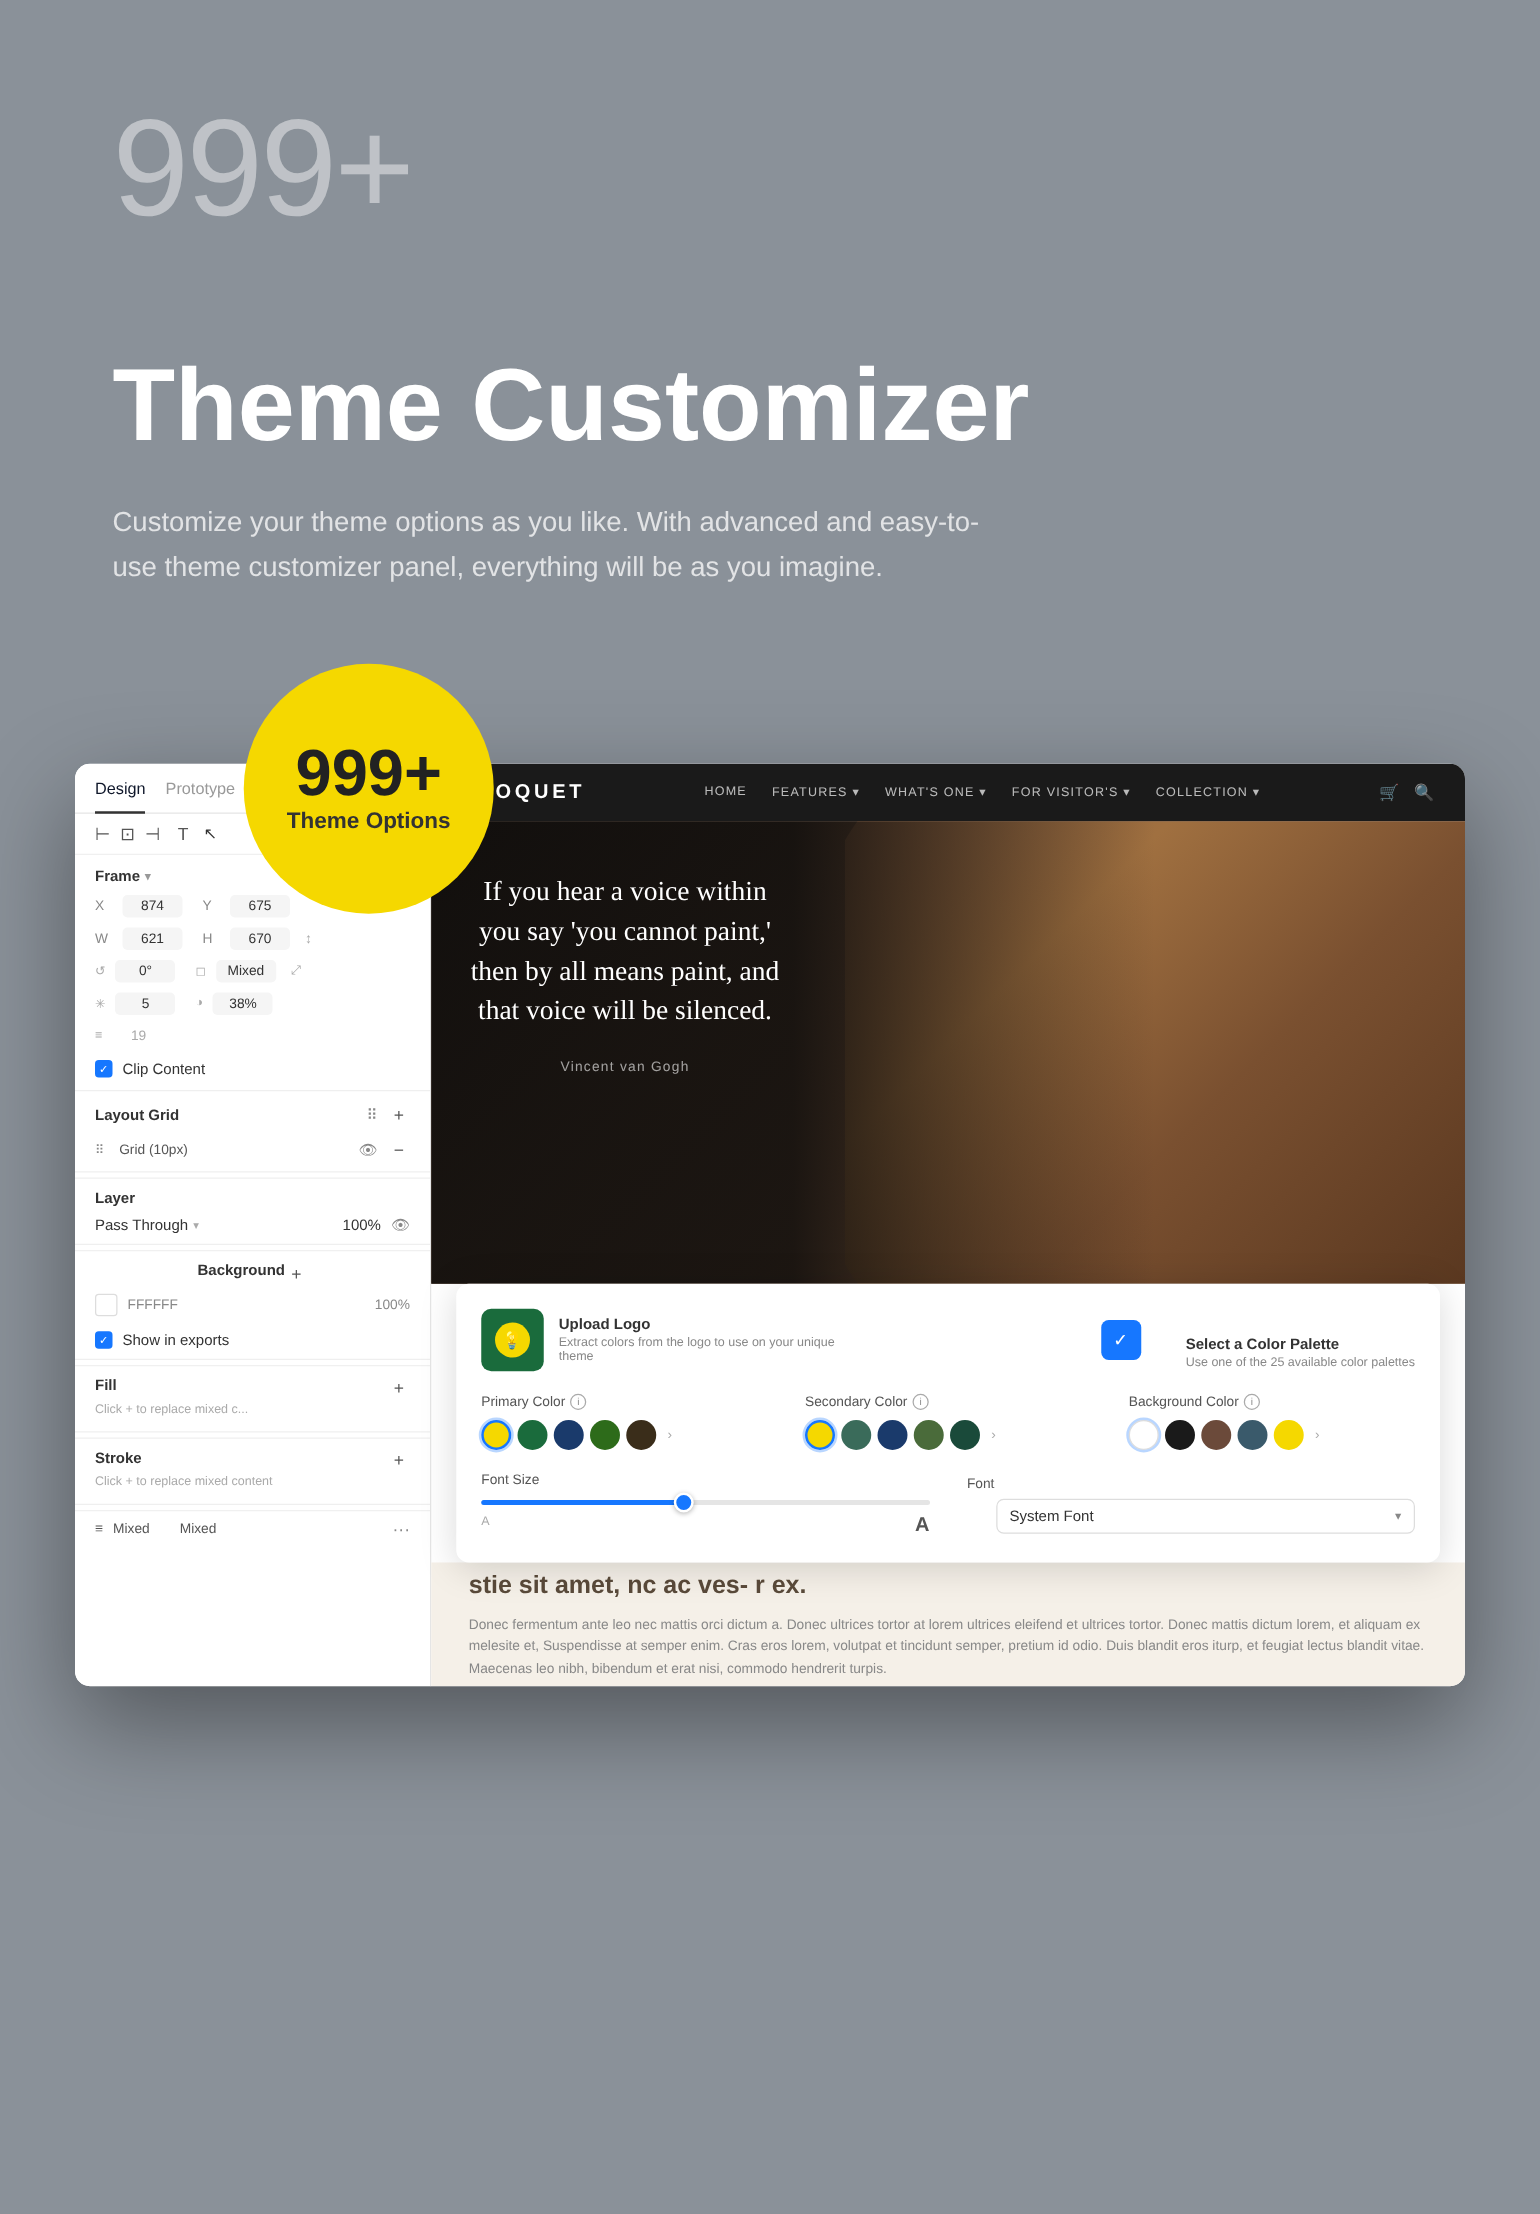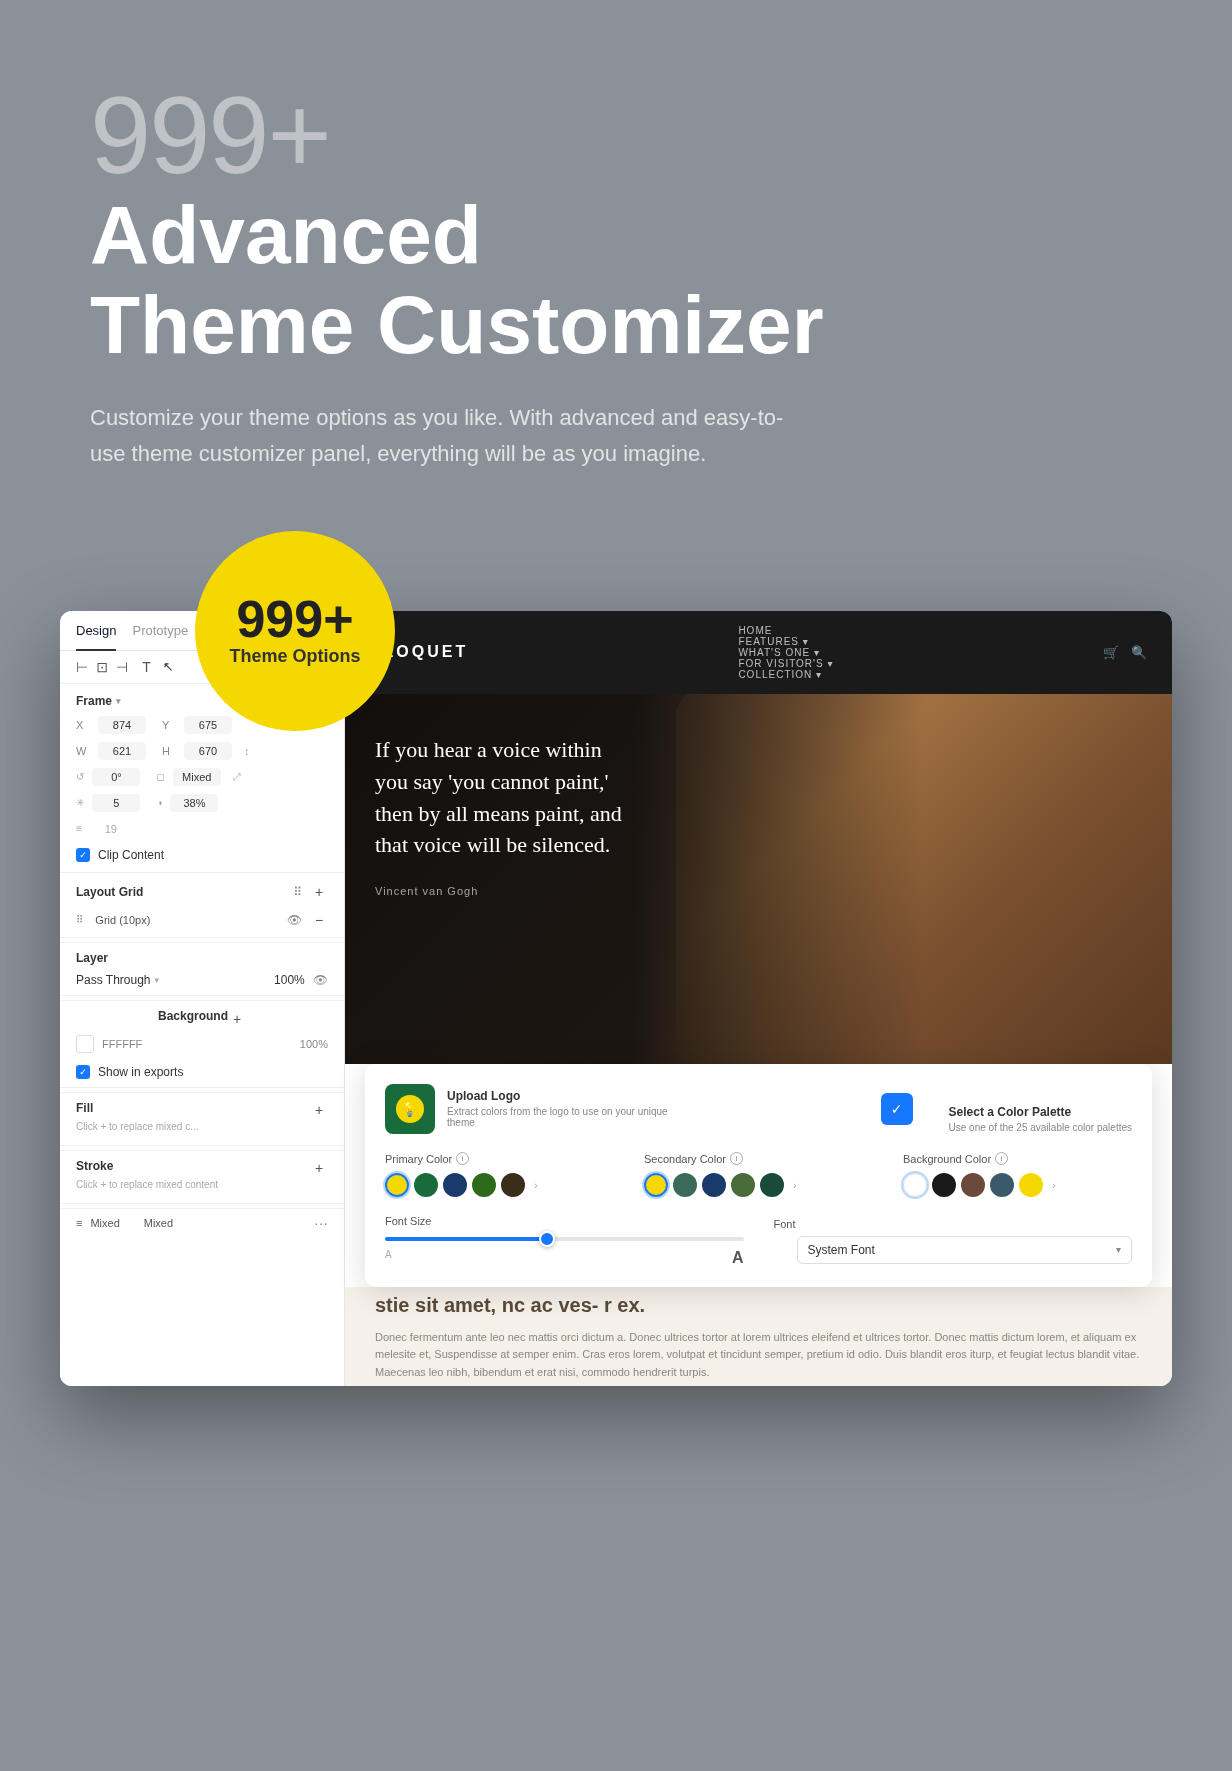--- a/index.html
+++ b/index.html
@@ -344,41 +344,42 @@
       justify-content: space-between;
     }
     .site-logo {
       font-size: 16px;
       font-weight: 600;
       color: #fff;
       letter-spacing: 3px;
     }
     .site-nav-links {
       display: flex;
-      flex-direction: column;
+      gap: 20px;
     }
     .nav-link {
       font-size: 10px;
       color: rgba(255,255,255,0.7);
       text-transform: uppercase;
       letter-spacing: 1px;
     }
     .nav-icons {
       display: flex;
       gap: 12px;
       color: rgba(255,255,255,0.7);
       font-size: 13px;
     }
 
     
     .site-hero {
       background: linear-gradient(to right, rgba(20,20,20,0.9) 40%, rgba(60,40,20,0.3) 100%);
       position: relative;
       height: 370px;
       overflow: hidden;
+      text-align: center;
     }
     .hero-bg-img {
       position: absolute;
       top: 0; right: 0; bottom: 0; left: 0;
       background: linear-gradient(135deg, #3d2b1f 0%, #6b4c35 30%, #8b6040 60%, #7a5535 100%);
     }
     .hero-overlay {
       position: absolute;
       top: 0; left: 0; right: 0; bottom: 0;
       background: linear-gradient(to right, rgba(10,10,10,0.85) 35%, transparent 70%);
@@ -672,21 +673,21 @@
       color: #555;
       font-size: 14px;
     }
   </style>
 </head>
 <body>
 
 <section class="hero-section">
   <div class="hero-counter">999+</div>
   <h1 class="hero-title">
-    <span>Advanced</span><br>
+    <br>
     <span>Theme Customizer</span>
   </h1>
   <p class="hero-subtitle">Customize your theme options as you like. With advanced and easy-to-use theme customizer panel, everything will be as you imagine.</p>
 </section>
 
 <section class="demo-section">
 
   <div class="badge-circle">
     <span class="badge-number">999+</span>
     <span class="badge-text">Theme Options</span>

